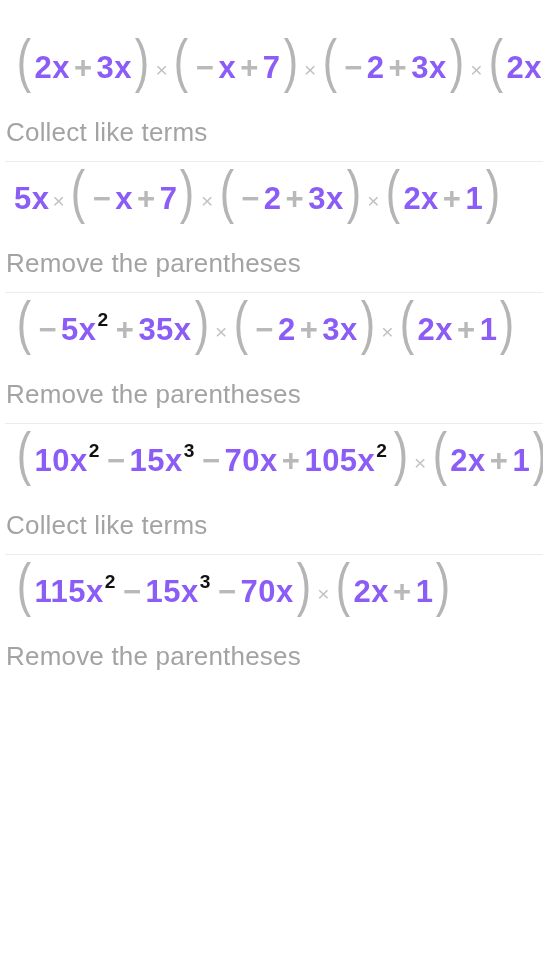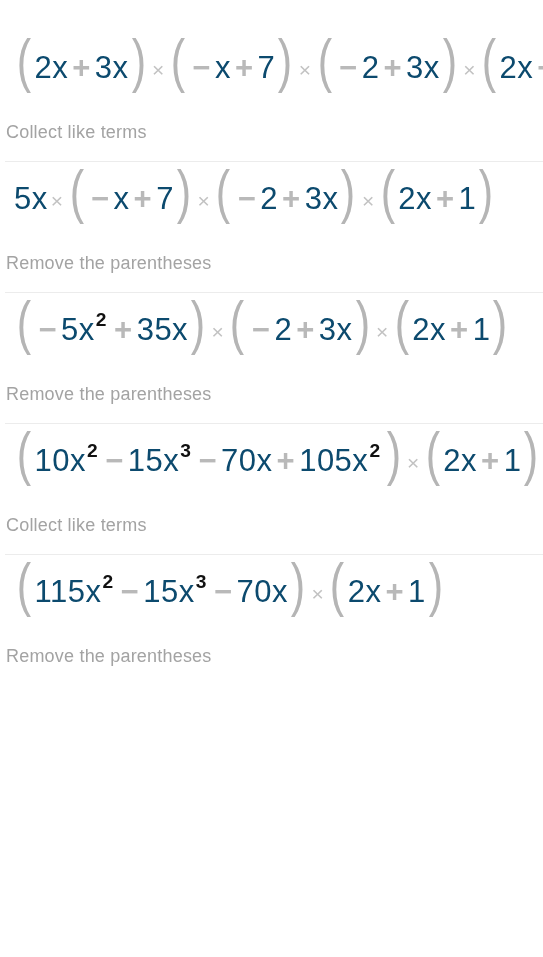--- a/index.html
+++ b/index.html
@@ -41,21 +41,21 @@
     font-size: 31px;
     font-weight: bold;
     color: #111111;
     letter-spacing: 0.5px;
     white-space: nowrap;
     line-height: 1;
     display: inline-block;
   }
 
   
-  .expr .n { color: #0c4a6e; font-weight: normal; }
+  .expr .n { color: #8b5cf6; font-weight: bold; }
 
   
   .expr .op {
     color: #b9b9b9;
     font-weight: bold;
     padding: 0 4px;
   }
   .expr .mul {
     color: #c2c2c2;
     font-weight: normal;
@@ -93,21 +93,21 @@
   
   .hint-row {
     height: 58px;
     display: flex;
     align-items: center;
     padding-left: 6px;
     box-sizing: border-box;
   }
   .hint {
     font-family: "Liberation Sans", sans-serif;
-    font-size: 18px;
+    font-size: 26px;
     font-weight: normal;
     color: #a3a3a3;
     letter-spacing: 0.2px;
     white-space: nowrap;
   }
 
   .divider {
     height: 1px;
     background: #ececec;
     margin-left: 5px;

